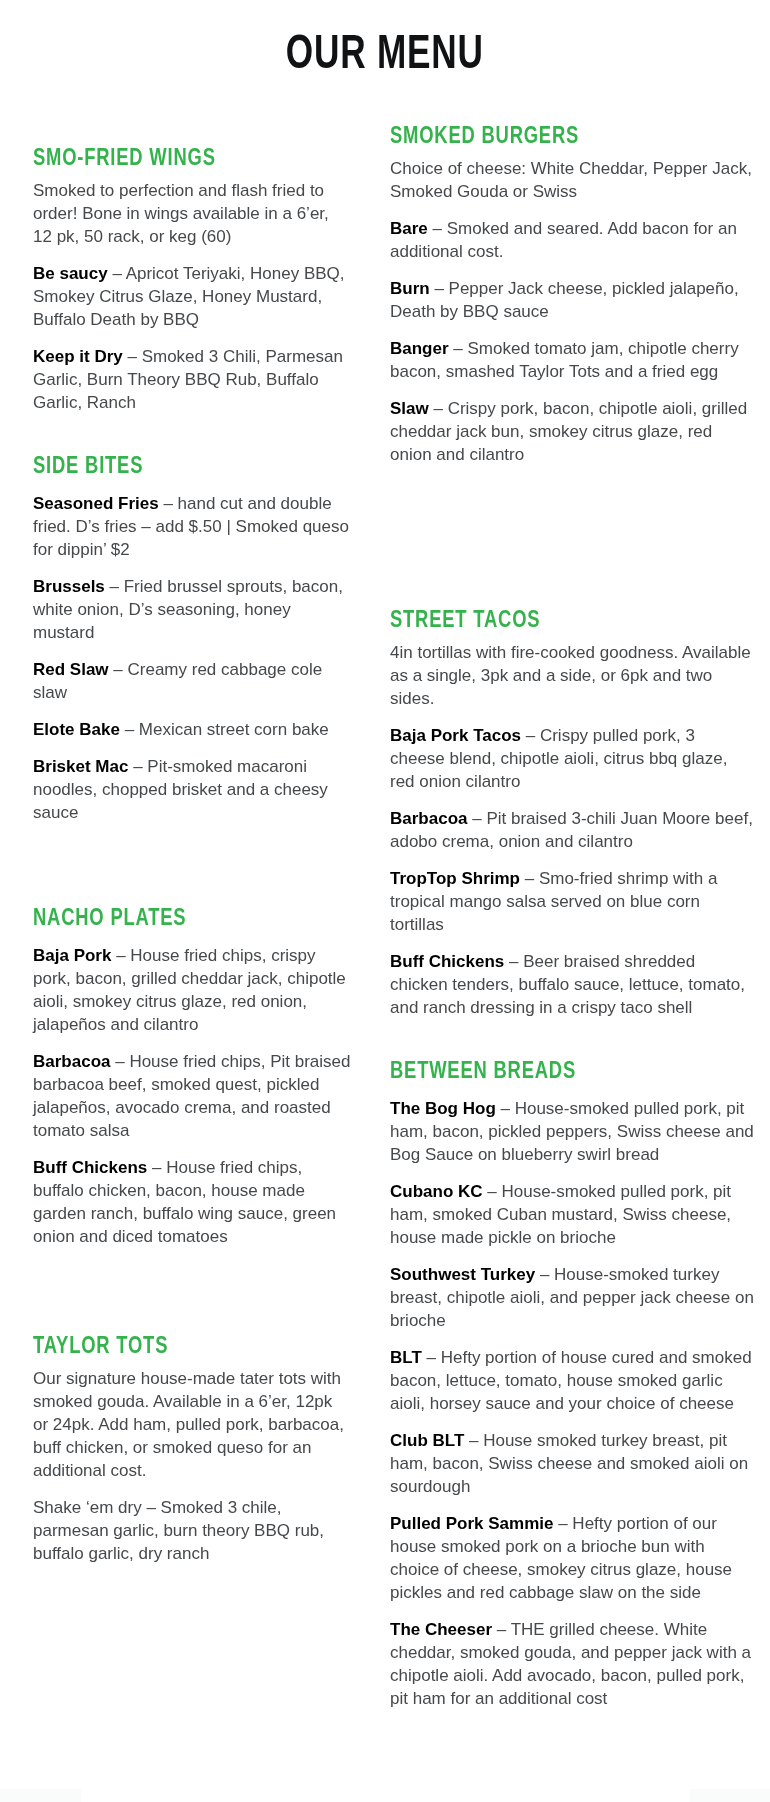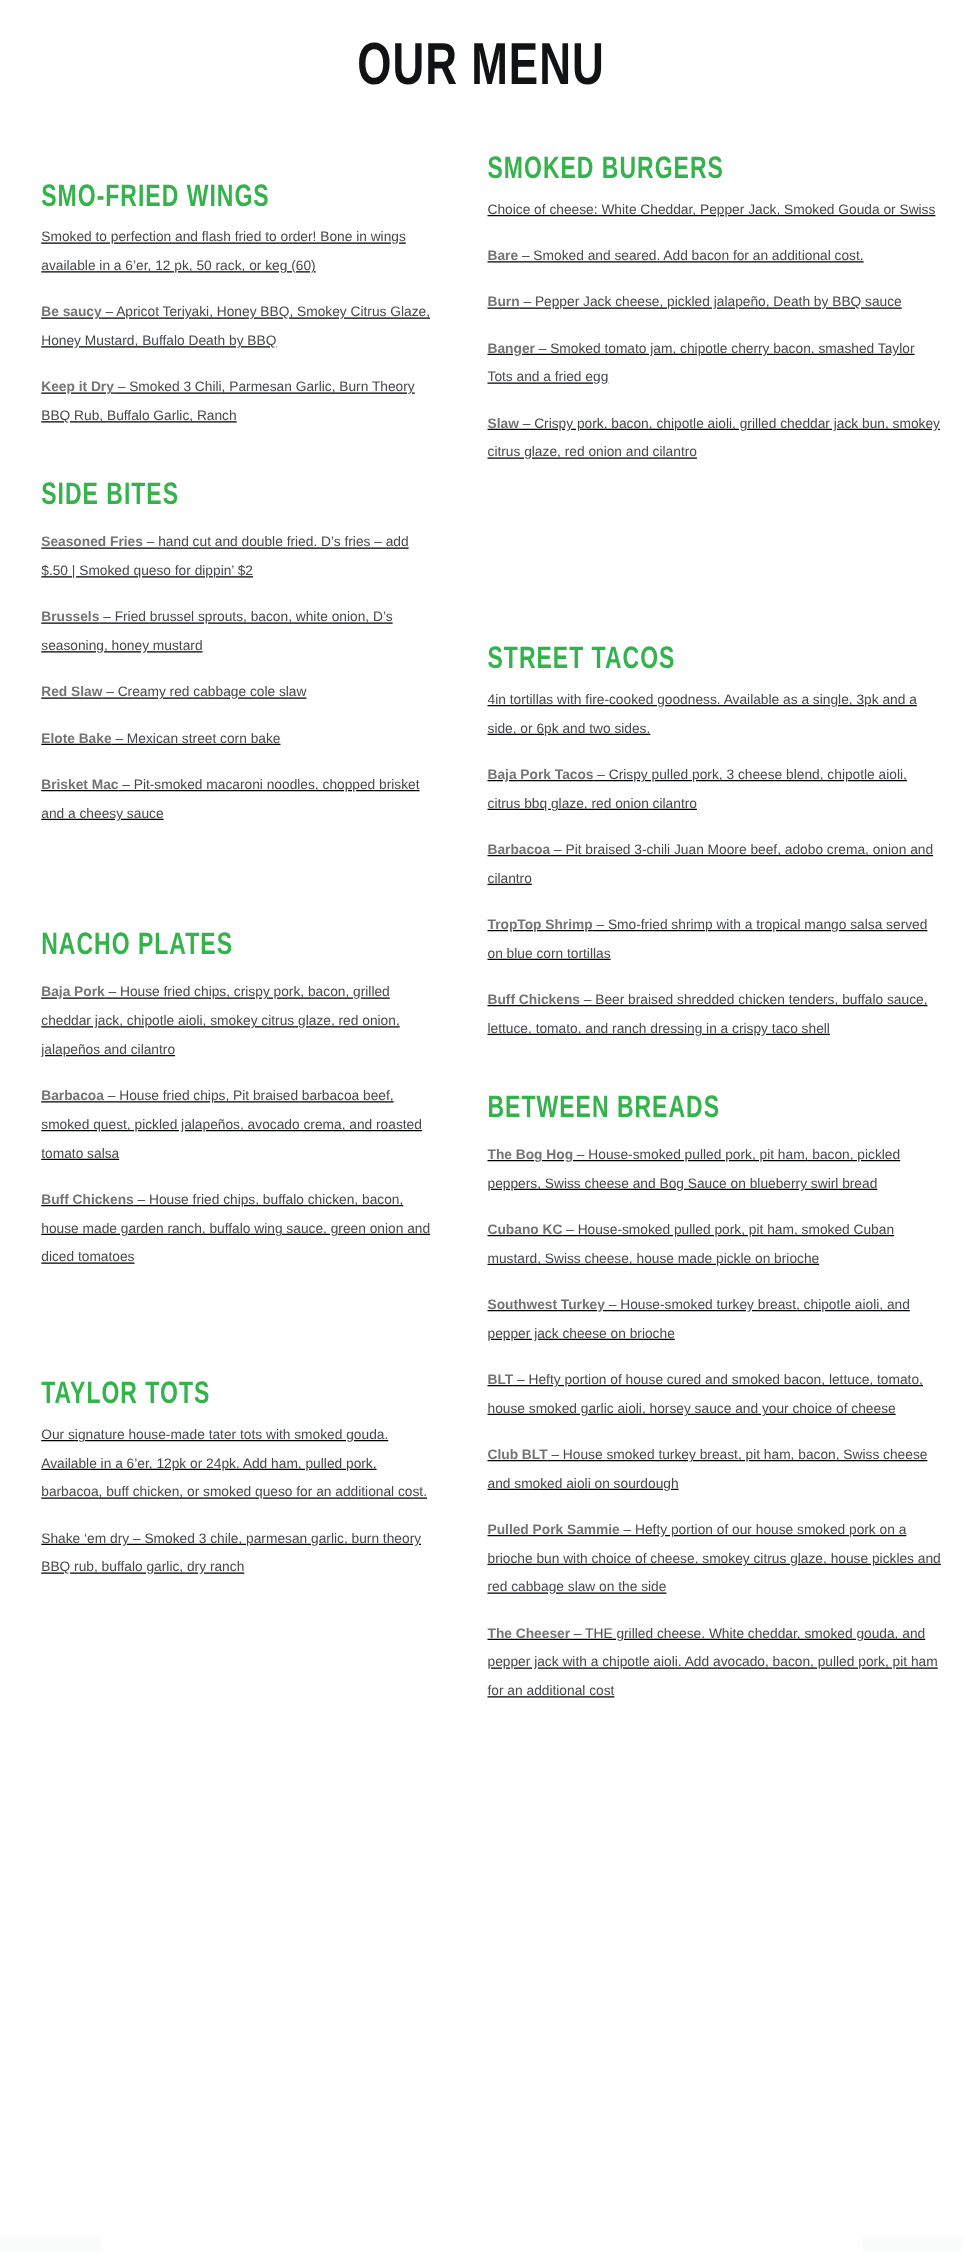--- a/index.html
+++ b/index.html
@@ -4,21 +4,21 @@
 <style>
   html, body { margin: 0; padding: 0; }
   body {
     width: 770px;
     min-height: 1802px;
     background: #ffffff;
     position: relative;
     font-family: "Liberation Sans", sans-serif;
     -webkit-font-smoothing: antialiased;
   }
-  .page { position: relative; width: 770px; min-height: 1802px; overflow: hidden; text-decoration: underline; }
+  .page { position: relative; width: 770px; min-height: 1802px; overflow: hidden; }
 
   
   .page-title {
     margin: 30px 0 0 0;
     text-align: center;
     font-size: 44px;
     line-height: 48px;
     font-weight: 700;
     color: #101214;
     letter-spacing: 1px;
@@ -49,26 +49,26 @@
     margin: 0 0 9px 0;
     font-size: 23px;
     line-height: 26px;
     font-weight: 700;
     color: #34b24c;
     letter-spacing: 1px;
   }
 
   .menu-intro, .menu-item {
     margin: 0;
-    font-size: 11px;
+    font-size: 17px;
     line-height: 23px;
     color: #46494c;
   }
   .menu-item { margin-top: 14px; }
-  .menu-item b { font-weight: 700; color: #737373; }
+  .menu-item b { font-weight: 700; color: #000000; }
 
   
   .corner-box { position: absolute; bottom: 0; height: 13px; background: #fafbfb; }
   .corner-box.left  { left: 0;  width: 81px; }
   .corner-box.right { right: 0; width: 80px; }
 </style>
 </head>
 <body>
 
 <div class="page">

